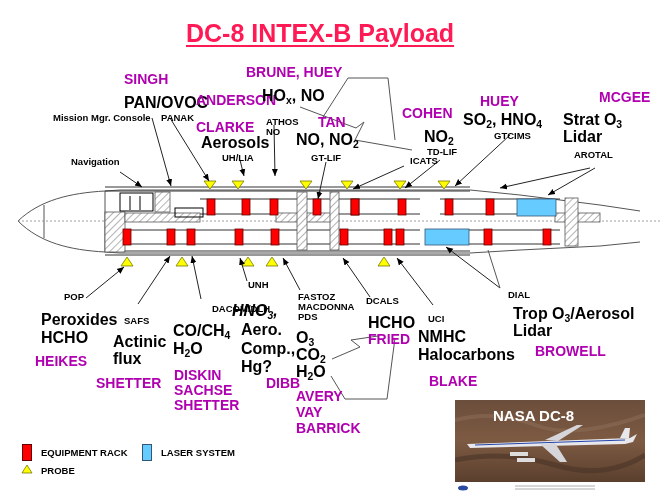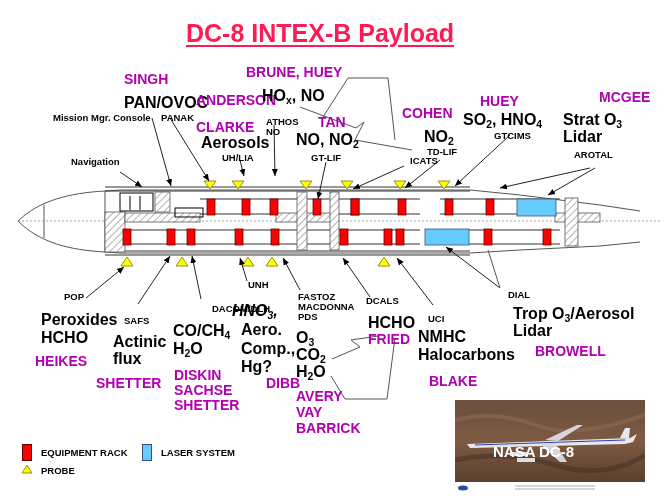--- a/index.html
+++ b/index.html
@@ -6,21 +6,21 @@
   body { width:667px; height:500px; position:relative; overflow:hidden; font-family:"Liberation Sans", sans-serif; }
   .t { position:absolute; white-space:nowrap; font-weight:bold; line-height:1.1; }
   .title { left:186px; top:20px; font-size:25px; color:#ff1a55; text-decoration:underline; text-decoration-thickness:2px; text-underline-offset:3px; font-weight:bold; }
   .pi { color:#b000b0; font-size:14px; }
   .inst { color:#000000; font-size:16px; }
   .lbl { color:#000000; font-size:9.5px; font-weight:bold; }
   sub { font-size:0.65em; vertical-align:-0.25em; line-height:0; }
   svg.diagram { position:absolute; left:0; top:0; }
   .legend-text { position:absolute; font-size:9.5px; font-weight:bold; color:#000; white-space:nowrap; }
   .photo { position:absolute; left:455px; top:400px; width:190px; height:95px; overflow:hidden; }
-  .photo-caption { position:absolute; left:38px; top:7px; font-size:15px; color:#ffffff; font-weight:bold; white-space:nowrap;margin-top:36px; }
+  .photo-caption { position:absolute; left:38px; top:7px; font-size:15px; color:#ffffff; font-weight:bold; white-space:nowrap; }
 </style>
 </head>
 <body>
 
 <div class="t title">DC-8 INTEX-B Payload</div>
 
 <svg class="diagram" width="667" height="500" viewBox="0 0 667 500">
   <defs>
     <pattern id="hatch" patternUnits="userSpaceOnUse" width="5" height="5" patternTransform="rotate(45)">
       <rect width="5" height="5" fill="#ffffff"></rect>

